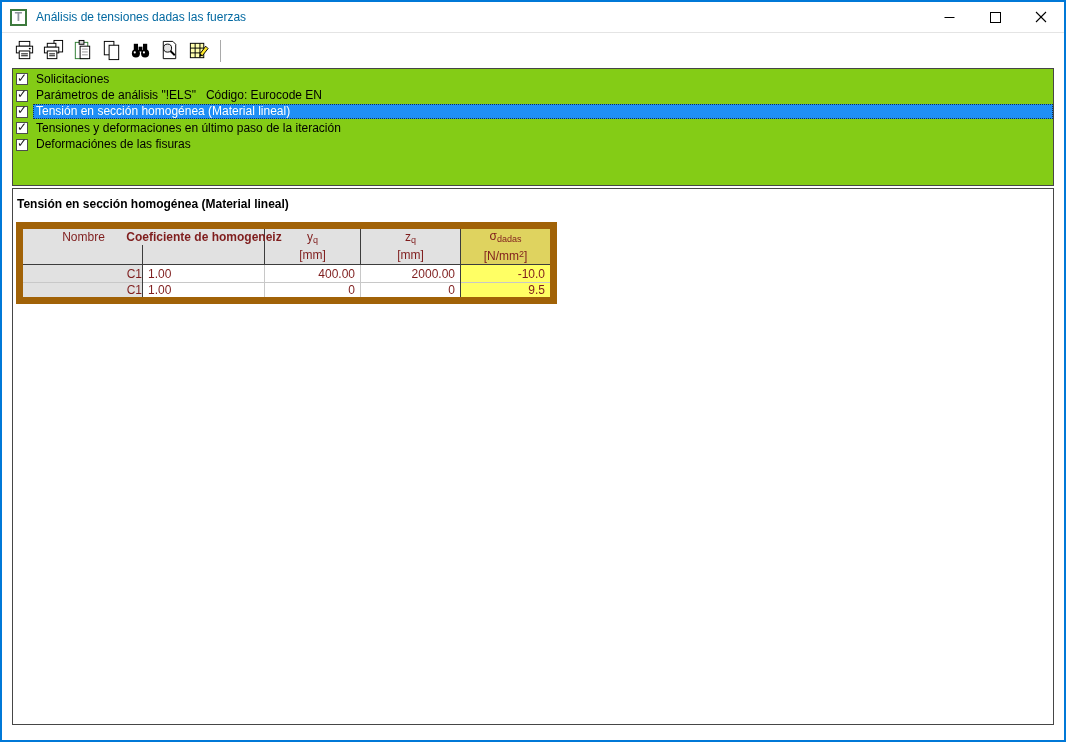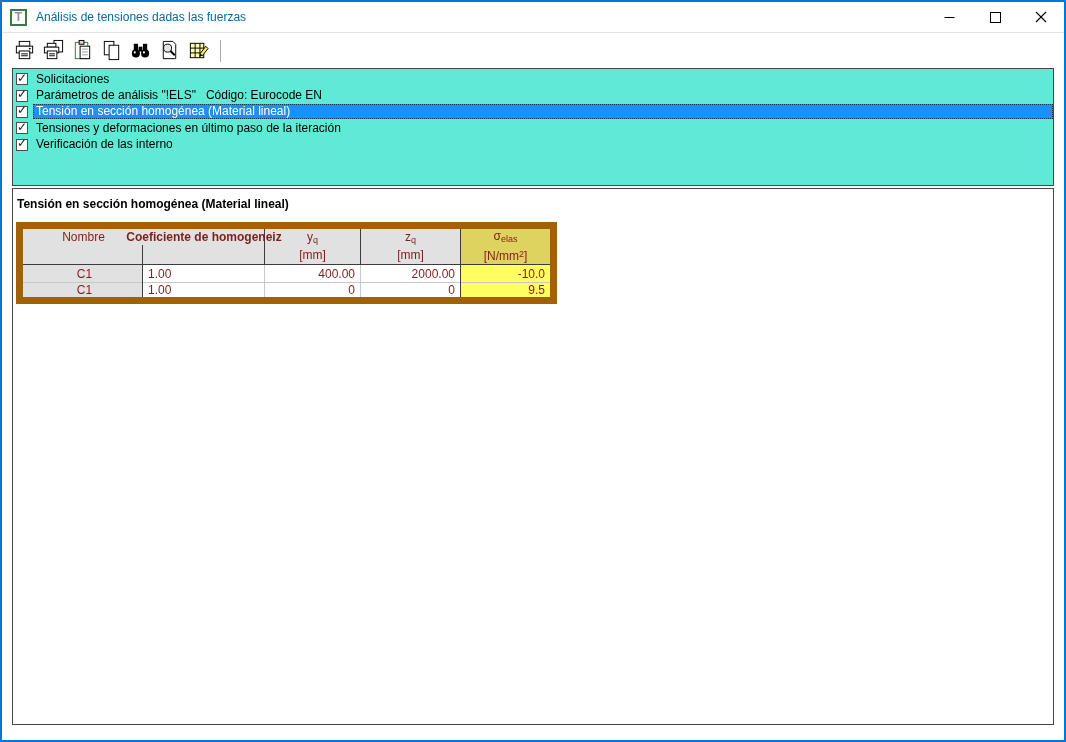--- a/index.html
+++ b/index.html
@@ -21,21 +21,21 @@
   .title-text { font-size:12px; color:#0369a1; margin-left:9px; flex:1;
     white-space:nowrap; overflow:hidden; }
   .win-controls { display:flex; height:30px; }
   .win-btn { width:46px; height:30px; display:flex; align-items:center; justify-content:center; background:#fff; border:none; cursor:default; }
   .win-btn svg { display:block; }
   
   .toolbar { height:36px; border-top:1px solid #e4e4e4; display:flex; align-items:center; padding-left:10px; gap:5px; background:#fff; }
   .tb-btn { width:24px; height:24px; display:flex; align-items:center; justify-content:center; background:transparent; border:none; padding:0; }
   .tb-sep { width:1px; height:22px; background:#a9a9a9; margin-left:5px; }
   
-  .list { margin:0 10px; border:1px solid #464646; height:118px; background:#5eead4; padding-top:2px; overflow:hidden; }
+  .list { margin:0 10px; border:1px solid #464646; height:118px; background:#84cc16; padding-top:2px; overflow:hidden; }
   .opt-row { display:flex; align-items:center; height:16.4px; padding-left:3px; font-size:12px; color:#000; }
   .cb { width:12px; height:12px; border:1px solid #4d4d4d; background:#fff; margin-right:5px; position:relative; flex:none; }
   .opt-row.checked .cb::after {
     content:"✓"; position:absolute; left:0; top:-2.5px; font-size:12px; color:#222; line-height:1;
   }
   .opt-label { flex:1; padding:0 3px; line-height:15px; white-space:nowrap; overflow:hidden; }
   .opt-row.selected .opt-label {
     background:var(--sel,#1F8FF5); color:#fff;
     outline:1px dotted #15324f; outline-offset:-1px;
   }
@@ -50,21 +50,21 @@
   td.hA { height:17px; border-bottom:none; }
   .hmerge-flex { display:flex; width:100%; }
   .hm1 { width:121px; text-align:center; flex:none; }
   .hm2 { width:120px; flex:none; display:flex; justify-content:center; white-space:nowrap;font-weight:bold; }
   td.h3, td.h4, td.h5 { border-left:1px solid #3c3c3c; border-bottom:1px solid #3c3c3c; height:34px; line-height:15px; }
   td.h5 { background:var(--yh,#dfd35f); }
   td.hb1 { height:16px; border-bottom:1px solid #3c3c3c; }
   td.hb2 { height:16px; border-left:1px solid #3c3c3c; border-bottom:1px solid #3c3c3c; }
   .subq { font-size:9px; vertical-align:-2px; }
   .sup2 { font-size:9px; vertical-align:3px; }
-  tbody td.c1 { background:#e1e1e1; border-right:1px solid #3c3c3c; text-align:center; padding-left:4px; }
+  tbody td.c1 { background:#e1e1e1; border-right:1px solid #3c3c3c; text-align:right; padding-left:4px; }
   tbody td.c2 { text-align:left; padding-left:5px; border-right:1px solid #c8c8c8; }
   tbody td.c3 { text-align:right; padding-right:5px; border-right:1px solid #c8c8c8; }
   tbody td.c4 { text-align:right; padding-right:5px; border-right:1px solid #3c3c3c; }
   tbody td.c5 { text-align:right; padding-right:5px; background:var(--yc,#ffff64); }
   tbody tr.r2 td { border-top:1px solid #c8c8c8; }
 </style>
 </head>
 <body>
 
 <div class="window">
@@ -173,21 +173,21 @@
     <div class="opt-row checked selected">
       <span class="cb"></span>
       <span class="opt-label">Tensión en sección homogénea (Material lineal)</span>
     </div>
     <div class="opt-row checked">
       <span class="cb"></span>
       <span class="opt-label">Tensiones y deformaciones en último paso de la iteración</span>
     </div>
     <div class="opt-row checked">
       <span class="cb"></span>
-      <span class="opt-label">Verificación de las interno</span>
+      <span class="opt-label">Deformaciónes de las fisuras</span>
     </div>
   </div>
 
   <div class="report">
     <div class="report-title">Tensión en sección homogénea (Material lineal)</div>
 
     <table class="res">
       <colgroup>
         <col style="width:121px">
           <col style="width:120px">
@@ -205,21 +205,21 @@
           </td>
           <td class="h3" rowspan="2">
             <span>y</span><span class="subq">q</span><br>
             <span>[mm]</span>
           </td>
           <td class="h4" rowspan="2">
             <span>z</span><span class="subq">q</span><br>
             <span>[mm]</span>
           </td>
           <td class="h5" rowspan="2">
-            <span>σ</span><span class="subq">elas</span><br>
+            <span>σ</span><span class="subq">dadas</span><br>
             <span>[N/mm</span><span class="sup2">2</span><span>]</span>
           </td>
         </tr>
         <tr>
           <td class="hb1"></td>
           <td class="hb2"></td>
         </tr>
       </thead>
       <tbody>
         <tr class="r1">

